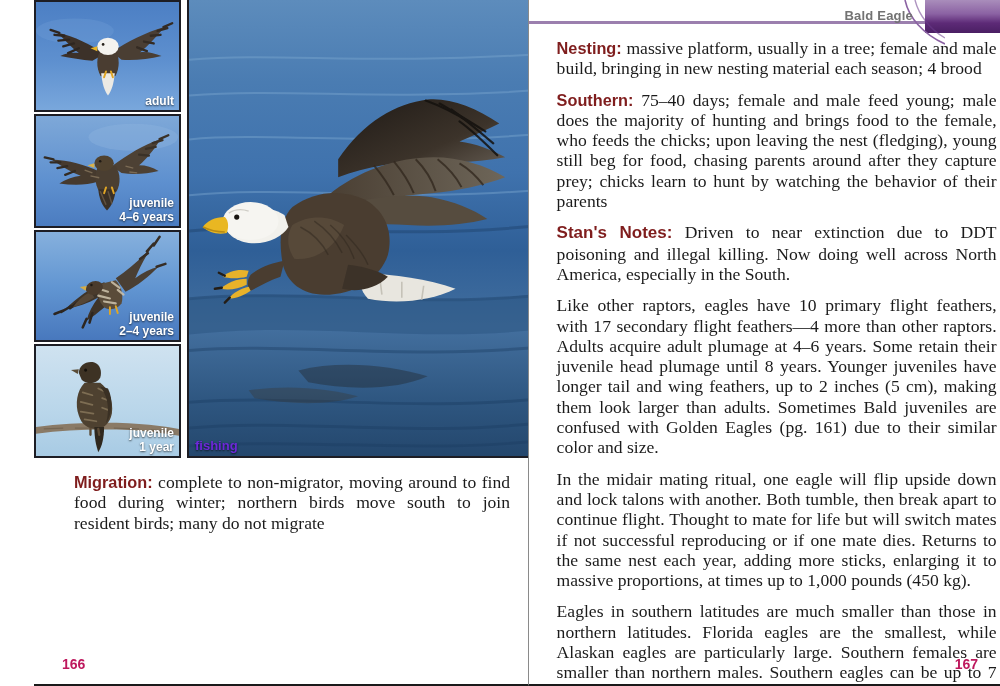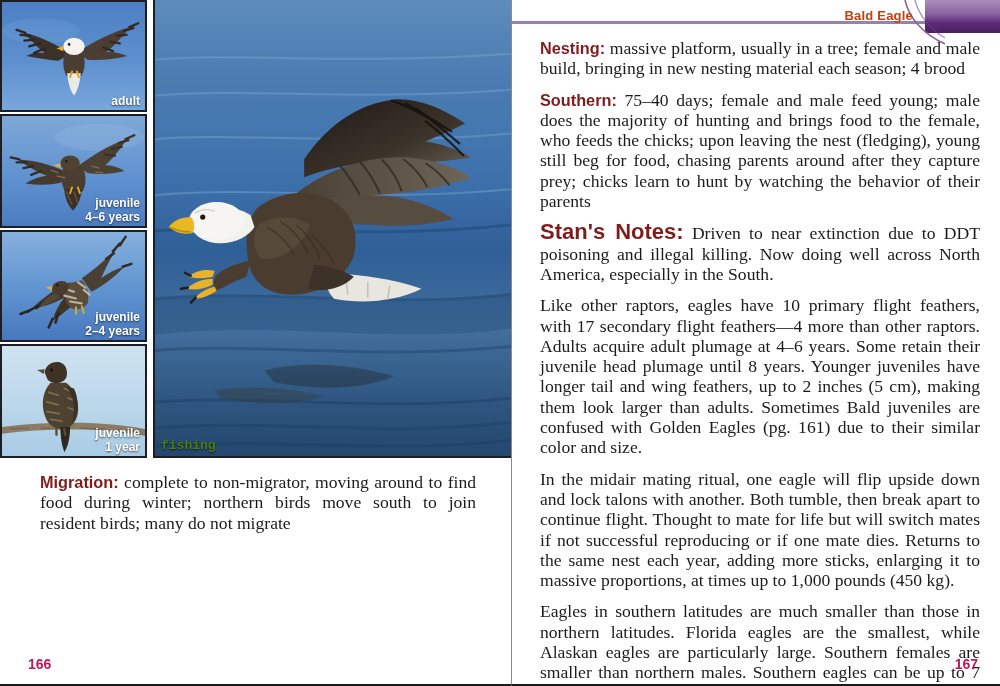--- a/index.html
+++ b/index.html
@@ -19,21 +19,21 @@
     inset: 0;
     display: flex;
     background: #ffffff;
   }
   .page {
     position: relative;
     height: 686px;
     background: #ffffff;
     box-sizing: border-box;
   }
-  .page-left  { width: 511px; border-bottom: 2px solid #1a1a1a; }
+  .page-left  { width: 511px; border-bottom: 2px solid #1a1a1a; margin-left: 34px; }
   .page-right { width: 489px; border-bottom: 2px solid #1a1a1a; border-left: 1px solid #8a8a8a; }
 
   
   .thumbs {
     position: absolute;
     left: 0; top: 0;
     width: 151px;
     height: 458px;
   }
   .thumb {
@@ -69,22 +69,22 @@
     width: 358px; height: 458px;
     border: 2px solid #1d1d24;
     border-top: none; border-right: none;
     box-sizing: border-box;
     overflow: hidden;
   }
   .mainphoto svg { display: block; width: 100%; height: 100%; }
   .main-cap {
     position: absolute;
     left: 6px; bottom: 3px;
-    color: #4d7c0f;
-    font-family: Liberation Mono, monospace;
+    color: #6d28d9;
+    font-family: Liberation Sans, sans-serif;
     font-weight: bold;
     font-size: 13px;
     text-shadow: 0 1px 2px rgba(0,0,0,.7);
   }
 
   .left-text {
     position: absolute;
     left: 40px; top: 472px;
     width: 436px;
   }
@@ -107,21 +107,21 @@
     right: 55px; top: 0;
     width: 70px; height: 46px;
     overflow: hidden;
   }
   .hdr-title {
     position: absolute;
     right: 87px; top: 8px;
     font-family: "Liberation Sans", sans-serif;
     font-weight: bold;
     font-size: 13px;
-    color: #c2410c;
+    color: #737373;
     letter-spacing: .2px;
   }
   .right-text {
     position: absolute;
     left: 28px; top: 38px;
     width: 440px;
   }
 
   
   p.para {
@@ -133,21 +133,21 @@
     -webkit-hyphens: none;
     hyphens: none;
   }
   p.para:last-child { margin-bottom: 0; }
   .lbl {
     font-family: "Liberation Sans", sans-serif;
     font-weight: bold;
     font-size: 16.3px;
     color: #7f1d1d;
   }
-  .lbl-lg { font-size: 22px; }
+  .lbl-lg { font-size: 17px; }
 
   .folio {
     position: absolute;
     bottom: 12px;
     font-family: "Liberation Sans", sans-serif;
     font-weight: bold;
     font-size: 14px;
     color: #be185d;
   }
   .folio-left  { left: 28px; }

